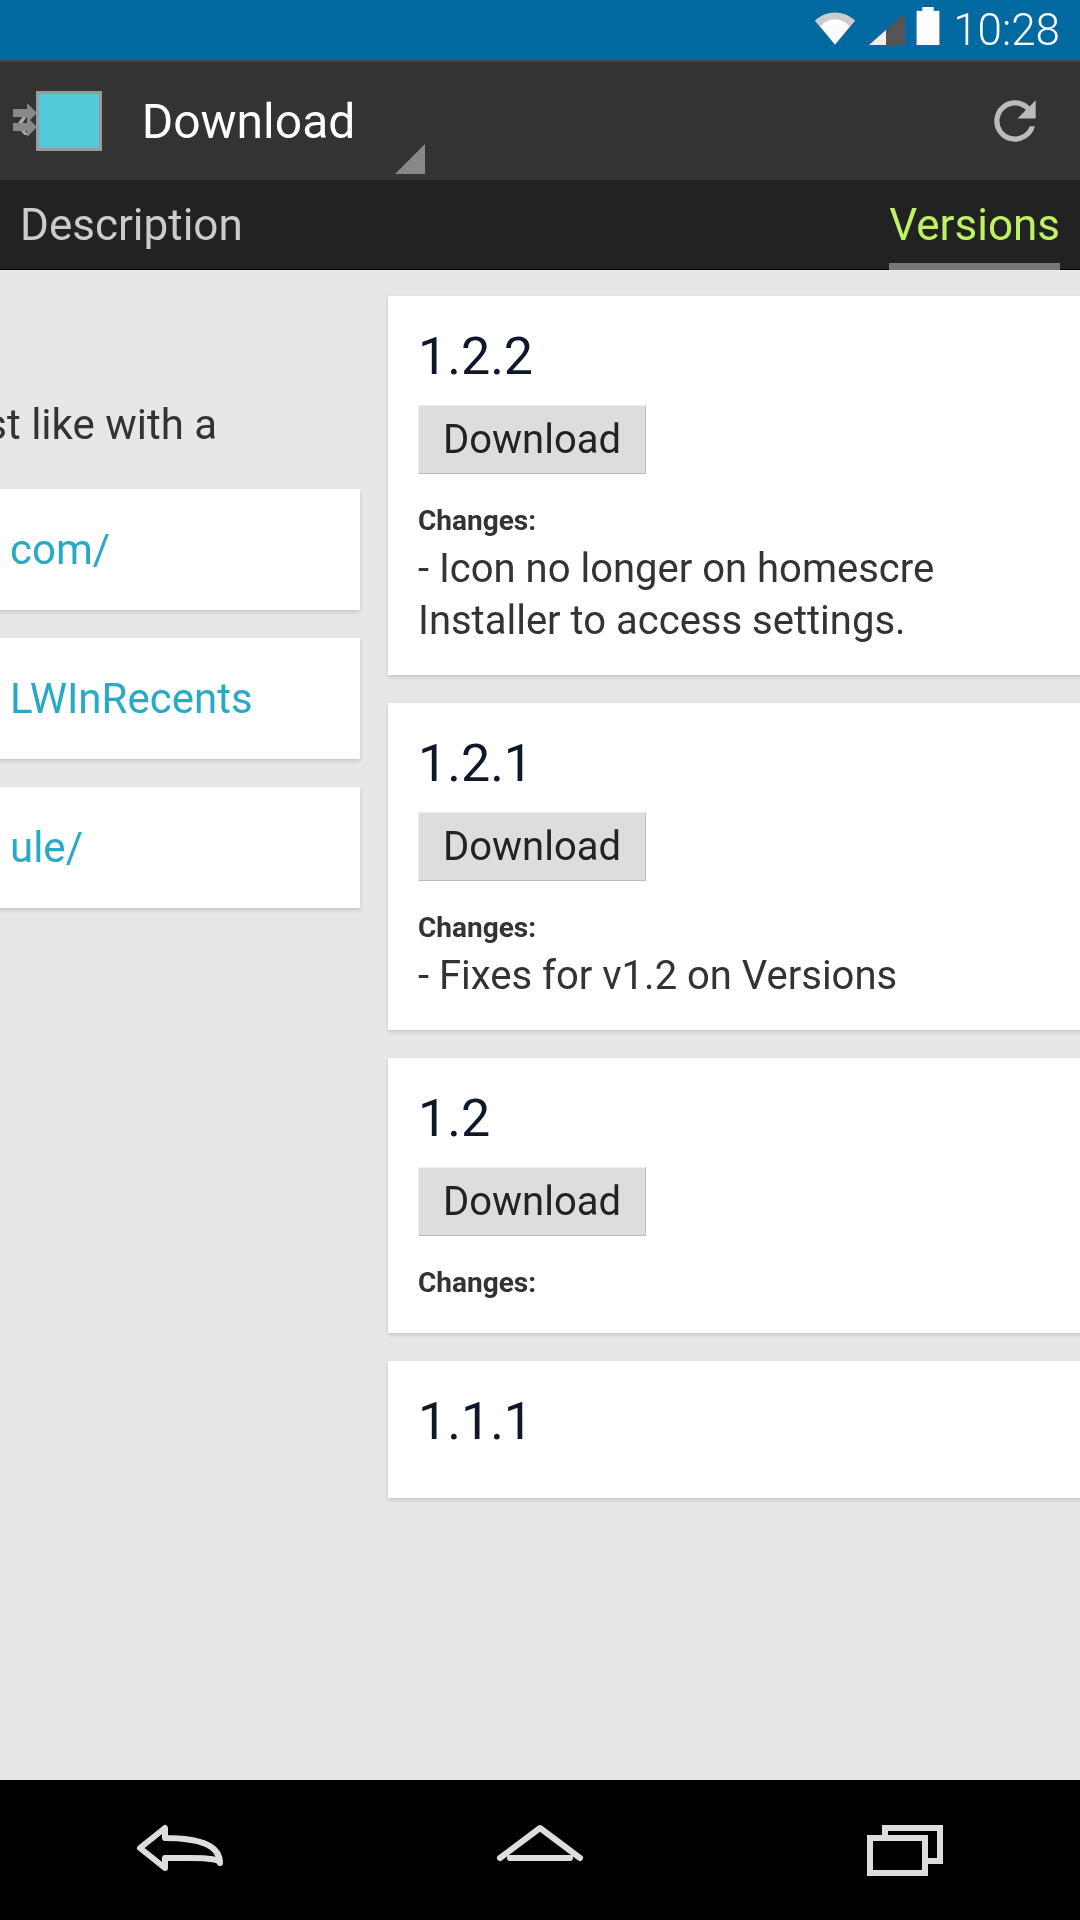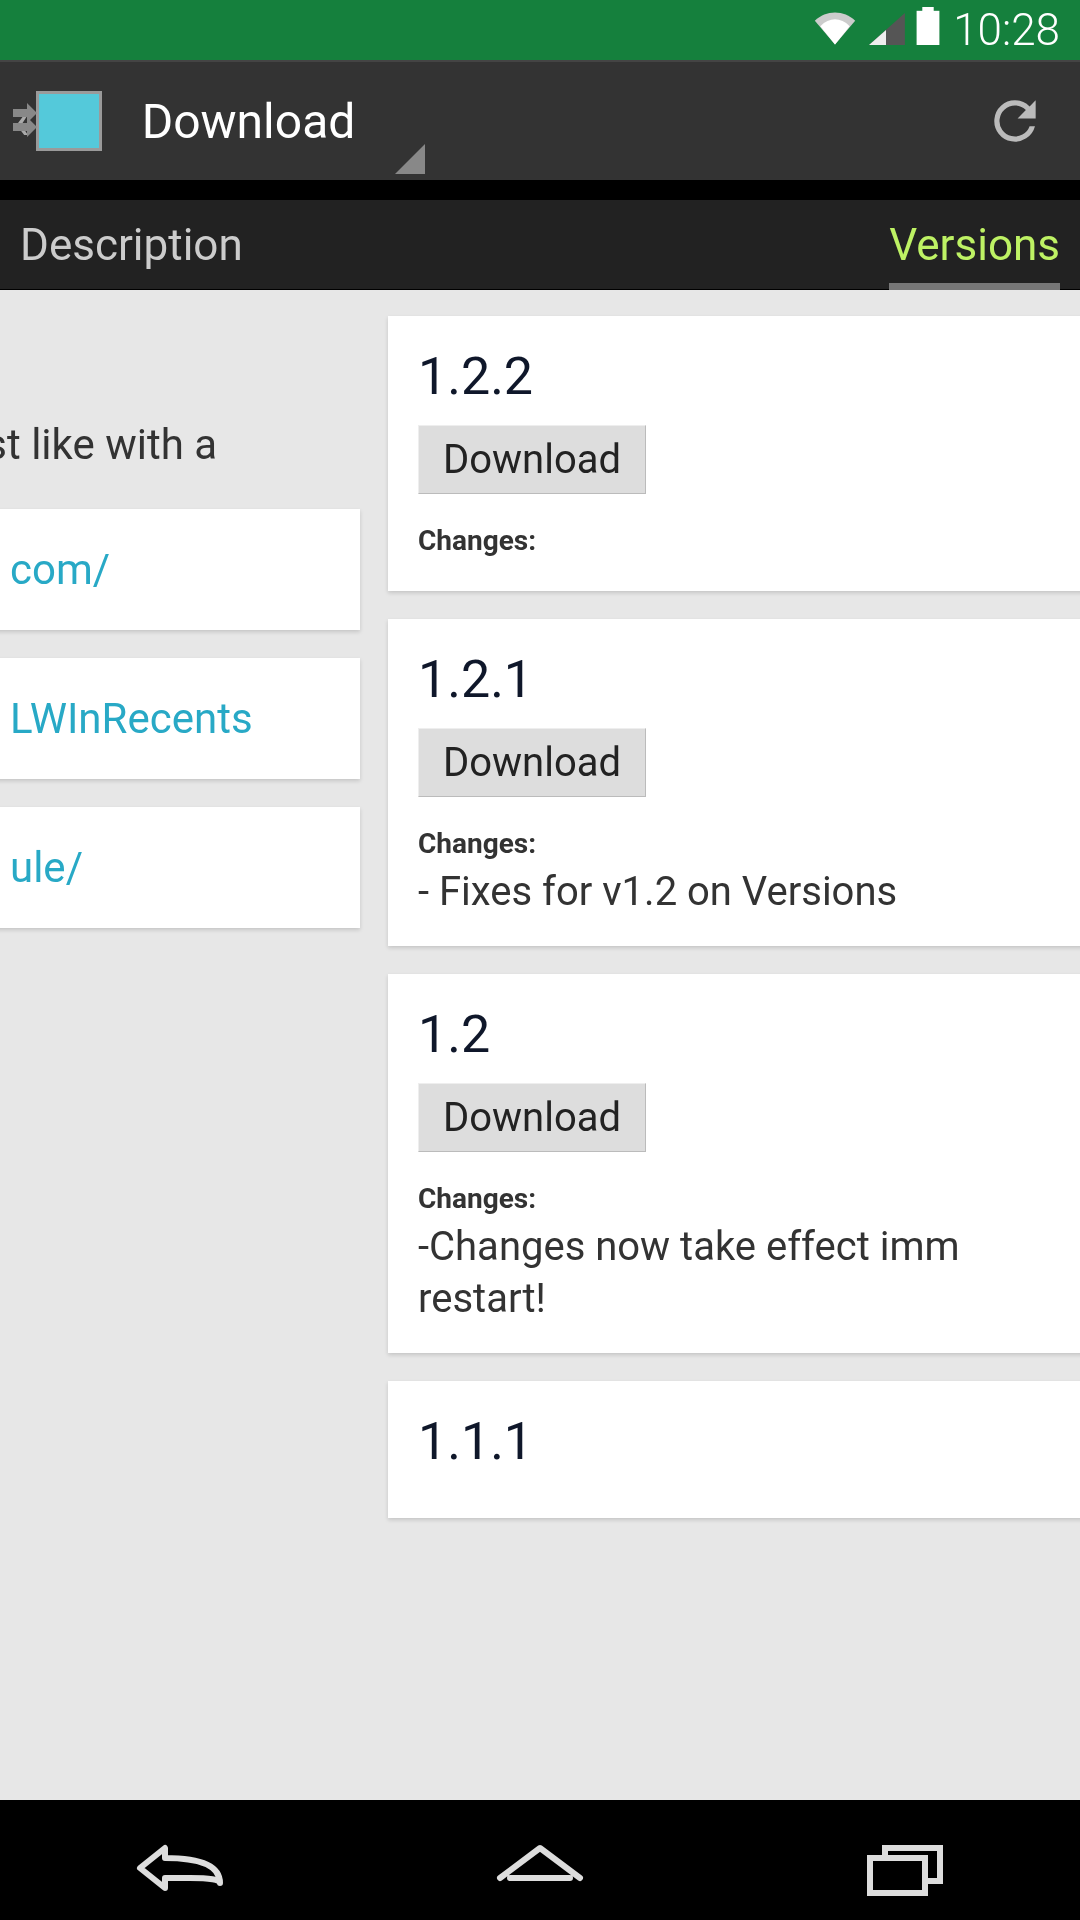--- a/index.html
+++ b/index.html
@@ -1,19 +1,19 @@
 <!DOCTYPE html>
 <html><head>
 <meta charset="utf-8">
 <style>
   * { margin: 0; padding: 0; box-sizing: border-box; }
   html, body { width: 1080px; height: 1920px; overflow: hidden; font-family: Roboto, "Helvetica Neue", Arial, sans-serif; background: #000; }
   
   .status-bar {
-    height: 60px; background: #15803d; color: #fff;
+    height: 60px; background: #0369a1; color: #fff;
     display: flex; justify-content: flex-end; align-items: center;
     padding: 0 20px; gap: 12px; font-size: 44px; font-weight: 300;
   }
   .status-bar .icons { display: flex; gap: 10px; align-items: center; }
   .status-bar svg { fill: #ddd; }
   
   .action-bar {
     height: 120px; background: #333; border-top: 2px solid #444;
     display: flex; align-items: center; padding: 0 14px;
     color: #eee;
@@ -32,21 +32,20 @@
   }
   .spacer { flex: 1; }
   .refresh-icon { width: 62px; height: 62px; margin-right: 20px; }
   .refresh-icon svg { fill: #bbb; }
   
   .tab-bar {
     height: 90px; background: #222; display: flex;
     justify-content: space-between; align-items: center;
     padding: 0 20px; color: #ccc; font-size: 44px;
     border-bottom: 1px solid #000;
-    margin-top: 20px;
   }
   .tab { padding: 22px 0; }
   .tab.active { color: #bef264; border-bottom: 10px solid #777; padding-bottom: 12px; }
   
   .content {
     height: 1510px; background: #e7e7e7; position: relative; overflow: hidden;
   }
   .left-col {
     position: absolute; left: -160px; top: 0; width: 520px;
   }
@@ -148,34 +147,34 @@
     <div class="left-card"><span>com/</span></div>
     <div class="left-card"><span>LWInRecents</span></div>
     <div class="left-card"><span>ule/</span></div>
   </div>
 
   <div class="right-col">
     <div class="version-card">
       <div class="version-num">1.2.2</div>
       <div class="dl-btn">Download</div>
       <div class="changes-label">Changes:</div>
+      <div class="changes-text">- Icon no longer on homescre<br>Installer to access settings.</div>
     </div>
 
     <div class="version-card">
       <div class="version-num">1.2.1</div>
       <div class="dl-btn">Download</div>
       <div class="changes-label">Changes:</div>
       <div class="changes-text">- Fixes for v1.2 on Versions</div>
     </div>
 
     <div class="version-card">
       <div class="version-num">1.2</div>
       <div class="dl-btn">Download</div>
       <div class="changes-label">Changes:</div>
-      <div class="changes-text">-Changes now take effect imm<br>restart!</div>
     </div>
 
     <div class="version-card">
       <div class="version-num">1.1.1</div>
     </div>
   </div>
 
 </div>
 
 <div class="nav-bar">

